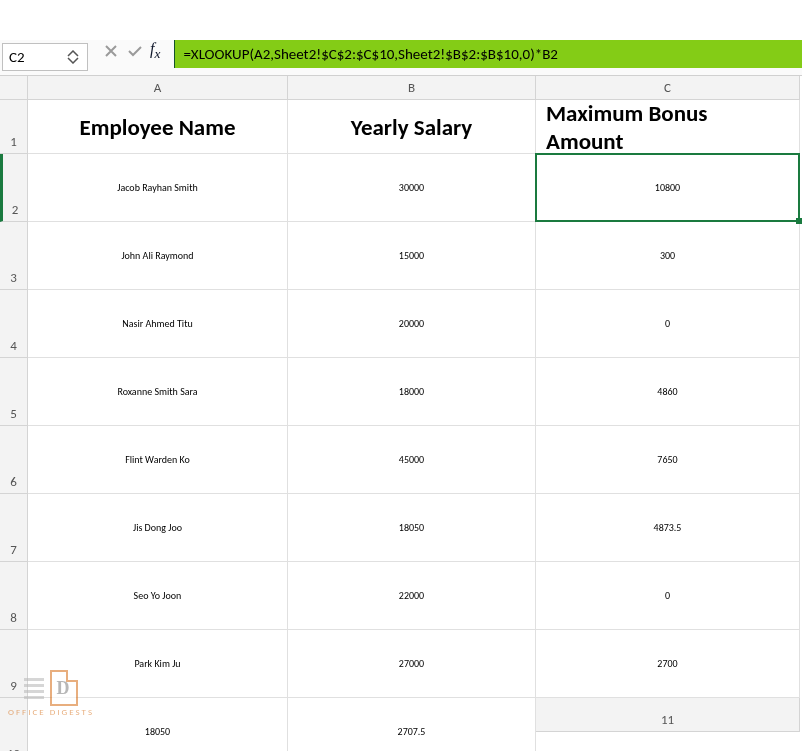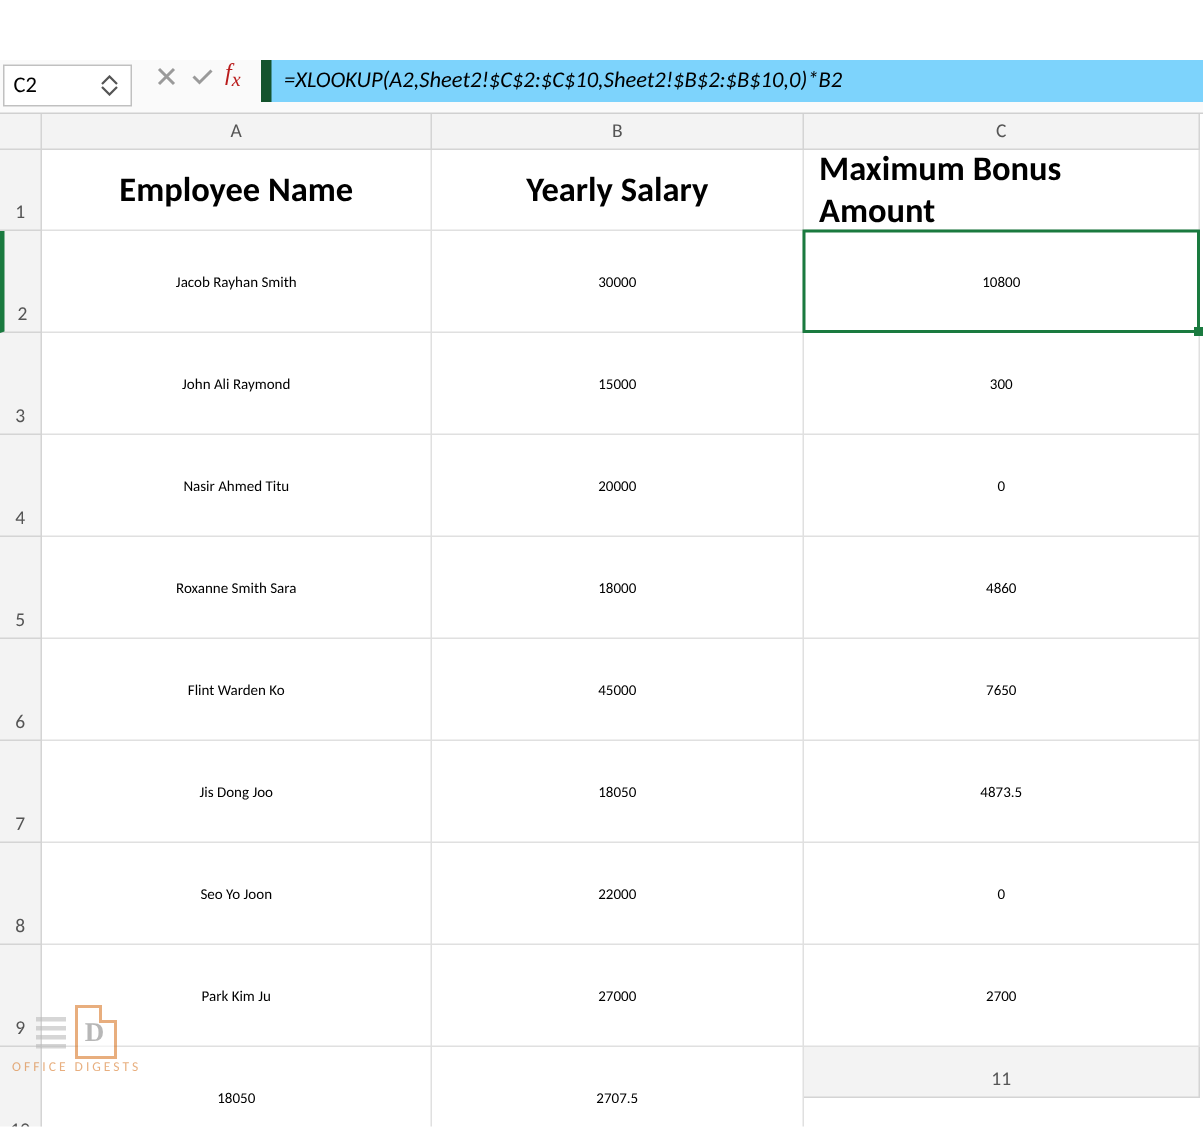--- a/index.html
+++ b/index.html
@@ -19,23 +19,23 @@
 }
 .namebox {
   width: 86px; height: 28px; margin: 3px 0 3px 2px; border: 1px solid #c0c0c0;
   background: #fff; display: flex; align-items: center; padding: 0 6px;
   font-size: 15px; position: relative;
 }
 .spinner { width: 16px; position: absolute; right: 4px; top: 50%; transform: translateY(-50%); display:flex; flex-direction:column; gap:0; }
 .spinner svg { display:block; }
 .fbtns { display: flex; align-items: center; gap: 6px; padding: 0 10px 0 14px; }
 .fbtn { width: 18px; height: 18px; display:flex; align-items:center; justify-content:center; color:#9a9a9a; }
-.fx { font-style: italic; font-family: 'Times New Roman', serif; font-size: 16px; color: #b91c1c; padding-right: 4px; }
-.formula-input { flex: 1; height: 28px; border: none; background: #7dd3fc; border-left: 7px solid #14532d;
-  padding: 0 8px; font-size: 15px; display:flex; align-items:center;font-style:italic; }
+.fx { font-style: italic; font-family: 'Times New Roman', serif; font-size: 16px; color: #0f172a; padding-right: 4px; }
+.formula-input { flex: 1; height: 28px; border: none; background: #84cc16; border-left: 1px solid #14532d;
+  padding: 0 8px; font-size: 15px; display:flex; align-items:center; }
 .sheet { display: grid; grid-template-columns: 28px 260px 248px 264px; }
 .hdr { background: #f3f3f3; border-right: 1px solid #d4d4d4; border-bottom: 1px solid #d4d4d4;
   text-align: center; font-size: 13px; color: #555; height: 24px; display:flex; align-items:center; justify-content:center; }
 .hdr.corner { background:#f3f3f3; }
 .rowhdr { background: #f3f3f3; border-right: 1px solid #d4d4d4; border-bottom: 1px solid #d4d4d4;
   text-align: center; font-size: 13px; color: #555; display:flex; align-items:flex-end; justify-content:center; padding-bottom:4px; }
 .rowhdr.active { border-left: 3px solid #1a7a3f; }
 .cell { border-right: 1px solid #e0e0e0; border-bottom: 1px solid #e0e0e0; padding: 4px 10px;
   display:flex; align-items:center; justify-content:center; font-size:10px; }
 .cell.head { font-weight: bold; font-size: 23px; }

